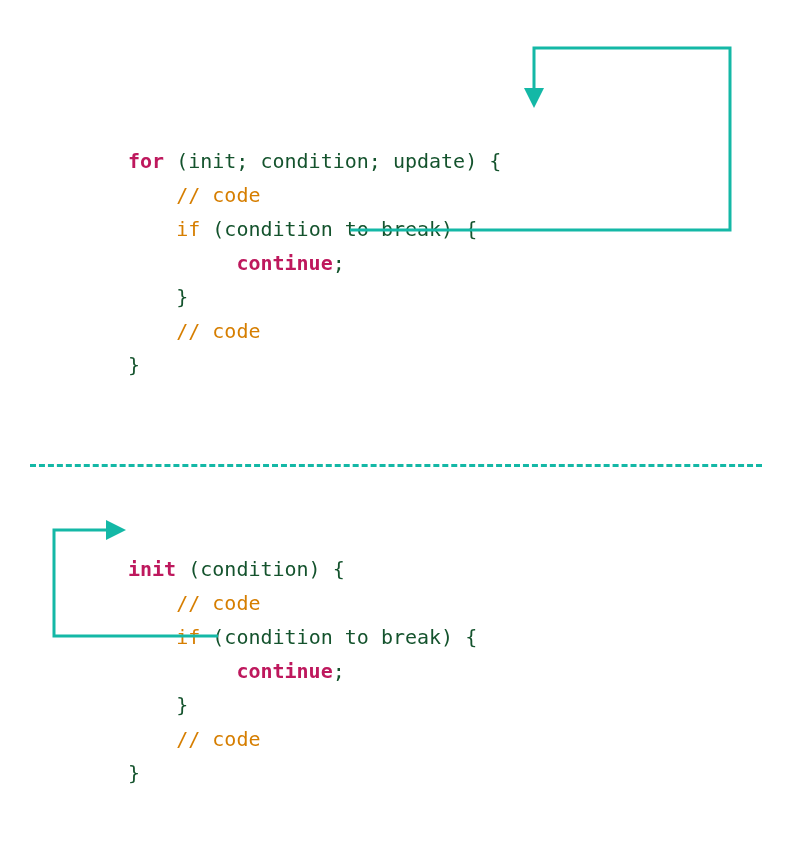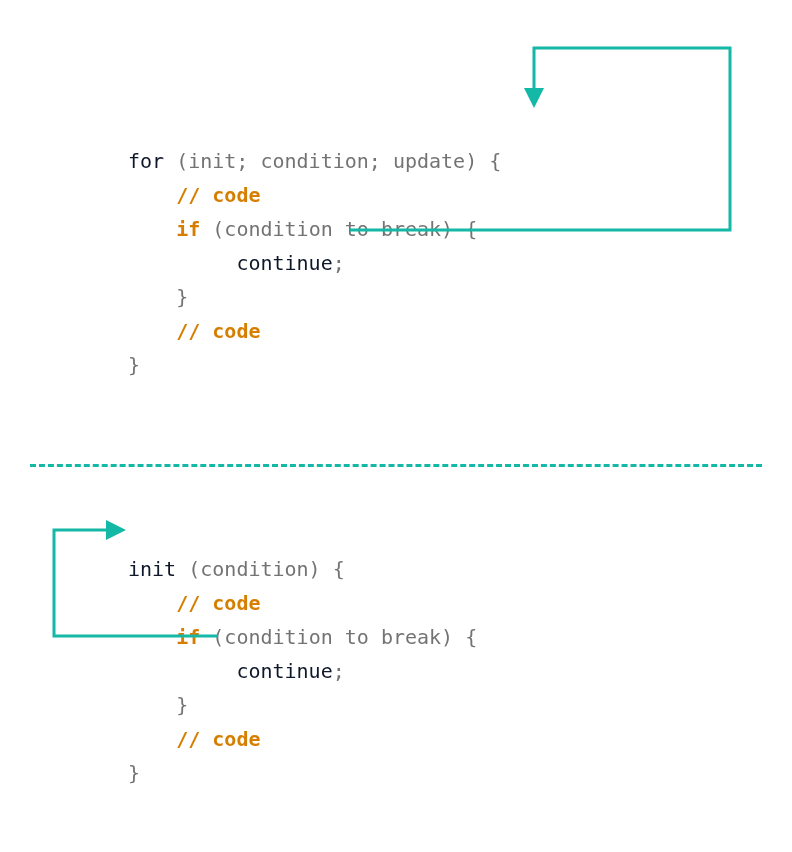--- a/index.html
+++ b/index.html
@@ -16,23 +16,23 @@
   }
   .stage {
     position: relative;
     width: 792px;
     height: 852px;
   }
   .code-block {
     position: absolute;
     white-space: pre;
   }
-  .kw-purple { color: #0f172a; }      
-  .kw-orange { color: #d67e00; font-weight: bold; }      
-  .txt       { color: #737373; }
+  .kw-purple { color: #be185d; font-weight: bold; }      
+  .kw-orange { color: #d67e00; }      
+  .txt       { color: #14532d; }
   .divider {
     position: absolute;
     border: none;
     border-top: 3px dashed #14b8a6;
     height: 0;
   }
   svg.arrows {
     position: absolute;
     left: 0;
     top: 0;

